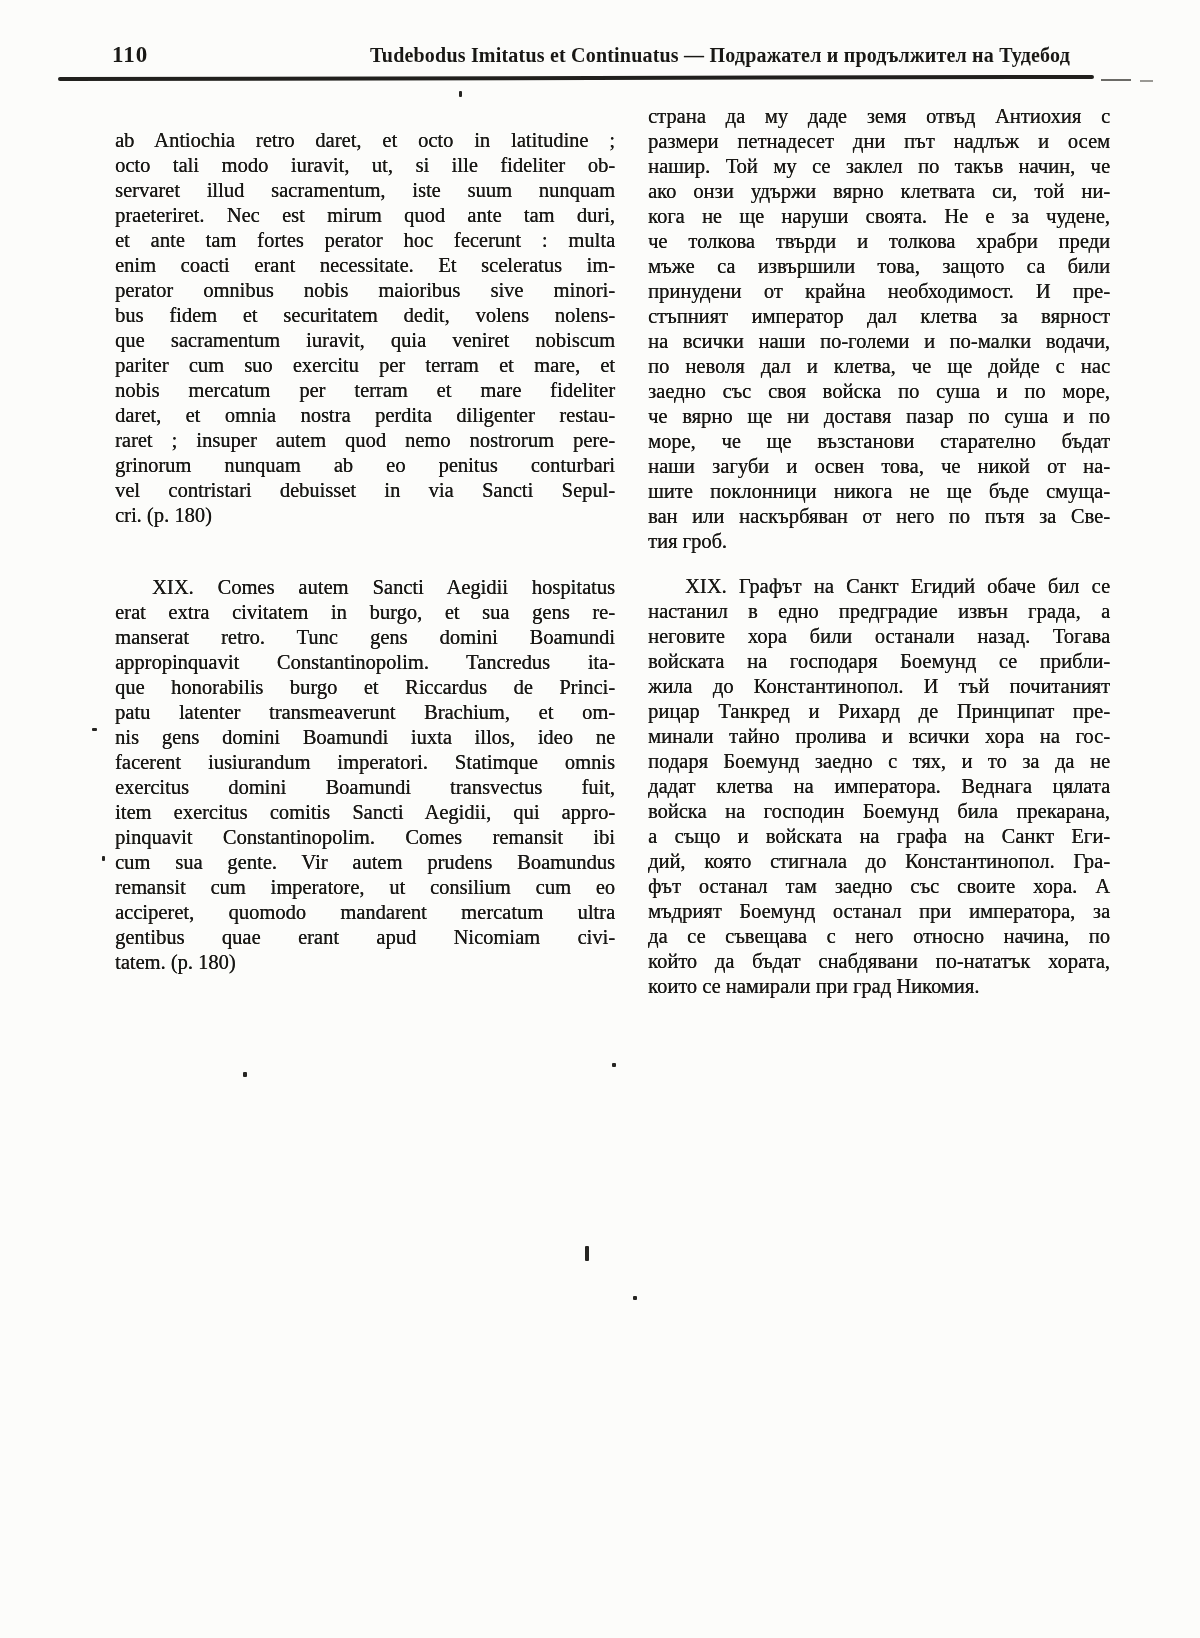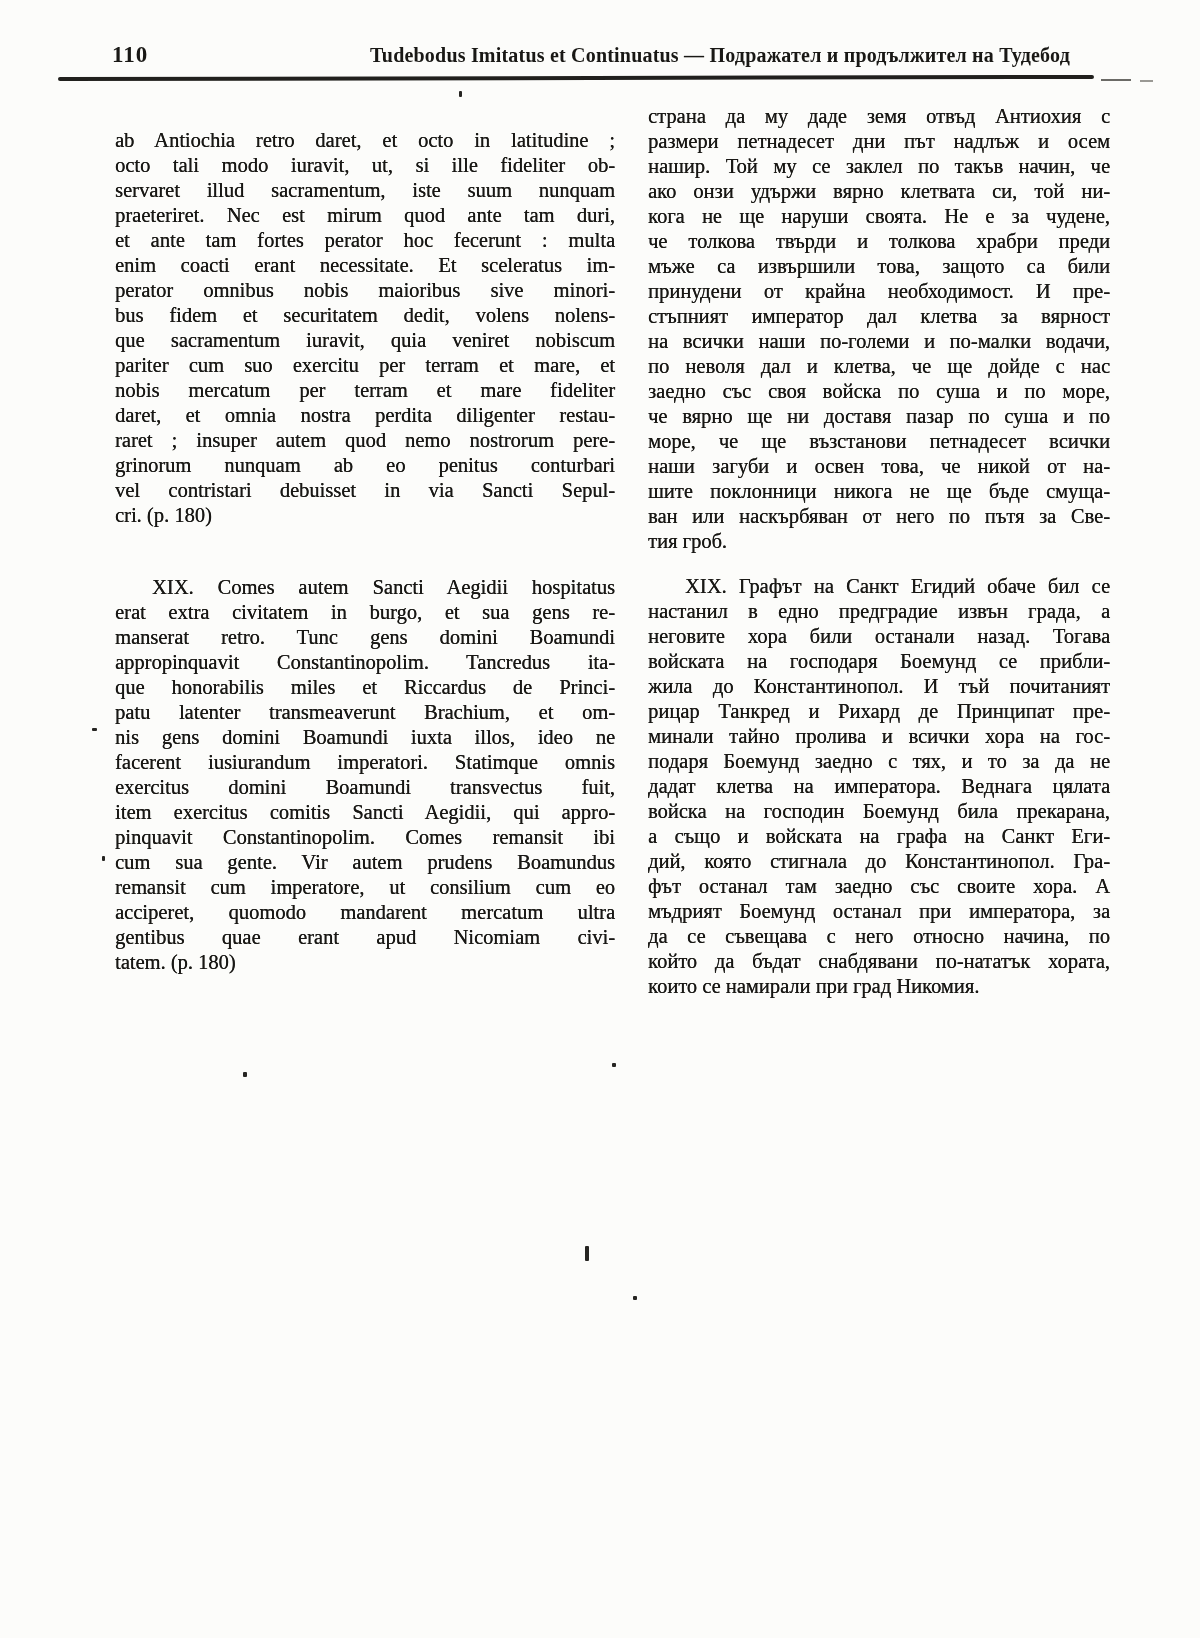--- a/index.html
+++ b/index.html
@@ -135,21 +135,21 @@
           <div class="line">raret ; insuper autem quod nemo nostrorum pere-</div>
           <div class="line">grinorum nunquam ab eo penitus conturbari</div>
           <div class="line">vel contristari debuisset in via Sancti Sepul-</div>
           <div class="line last">cri. (p. 180)</div>
         </div>
         <div class="para">
           <div class="line indent">XIX. Comes autem Sancti Aegidii hospitatus</div>
           <div class="line">erat extra civitatem in burgo, et sua gens re-</div>
           <div class="line">manserat retro. Tunc gens domini Boamundi</div>
           <div class="line">appropinquavit Constantinopolim. Tancredus ita-</div>
-          <div class="line">que honorabilis miles et Riccardus de Princi-</div>
+          <div class="line">que honorabilis burgo et Riccardus de Princi-</div>
           <div class="line">patu latenter transmeaverunt Brachium, et om-</div>
           <div class="line">nis gens domini Boamundi iuxta illos, ideo ne</div>
           <div class="line">facerent iusiurandum imperatori. Statimque omnis</div>
           <div class="line">exercitus domini Boamundi transvectus fuit,</div>
           <div class="line">item exercitus comitis Sancti Aegidii, qui appro-</div>
           <div class="line">pinquavit Constantinopolim. Comes remansit ibi</div>
           <div class="line">cum sua gente. Vir autem prudens Boamundus</div>
           <div class="line">remansit cum imperatore, ut consilium cum eo</div>
           <div class="line">acciperet, quomodo mandarent mercatum ultra</div>
           <div class="line">gentibus quae erant apud Nicomiam civi-</div>
@@ -164,21 +164,21 @@
           <div class="line">ако онзи удържи вярно клетвата си, той ни-</div>
           <div class="line">кога не ще наруши своята. Не е за чудене,</div>
           <div class="line">че толкова твърди и толкова храбри преди</div>
           <div class="line">мъже са извършили това, защото са били</div>
           <div class="line">принудени от крайна необходимост. И пре-</div>
           <div class="line">стъпният император дал клетва за вярност</div>
           <div class="line">на всички наши по-големи и по-малки водачи,</div>
           <div class="line">по неволя дал и клетва, че ще дойде с нас</div>
           <div class="line">заедно със своя войска по суша и по море,</div>
           <div class="line">че вярно ще ни доставя пазар по суша и по</div>
-          <div class="line">море, че ще възстанови петнадесет всички</div>
+          <div class="line">море, че ще възстанови старателно бъдат</div>
           <div class="line">наши загуби и освен това, че никой от на-</div>
           <div class="line">шите поклонници никога не ще бъде смуща-</div>
           <div class="line">ван или наскърбяван от него по пътя за Све-</div>
           <div class="line last">тия гроб.</div>
         </div>
         <div class="para">
           <div class="line indent">XIX. Графът на Санкт Егидий обаче бил се</div>
           <div class="line">настанил в едно предградие извън града, а</div>
           <div class="line">неговите хора били останали назад. Тогава</div>
           <div class="line">войската на господаря Боемунд се прибли-</div>

